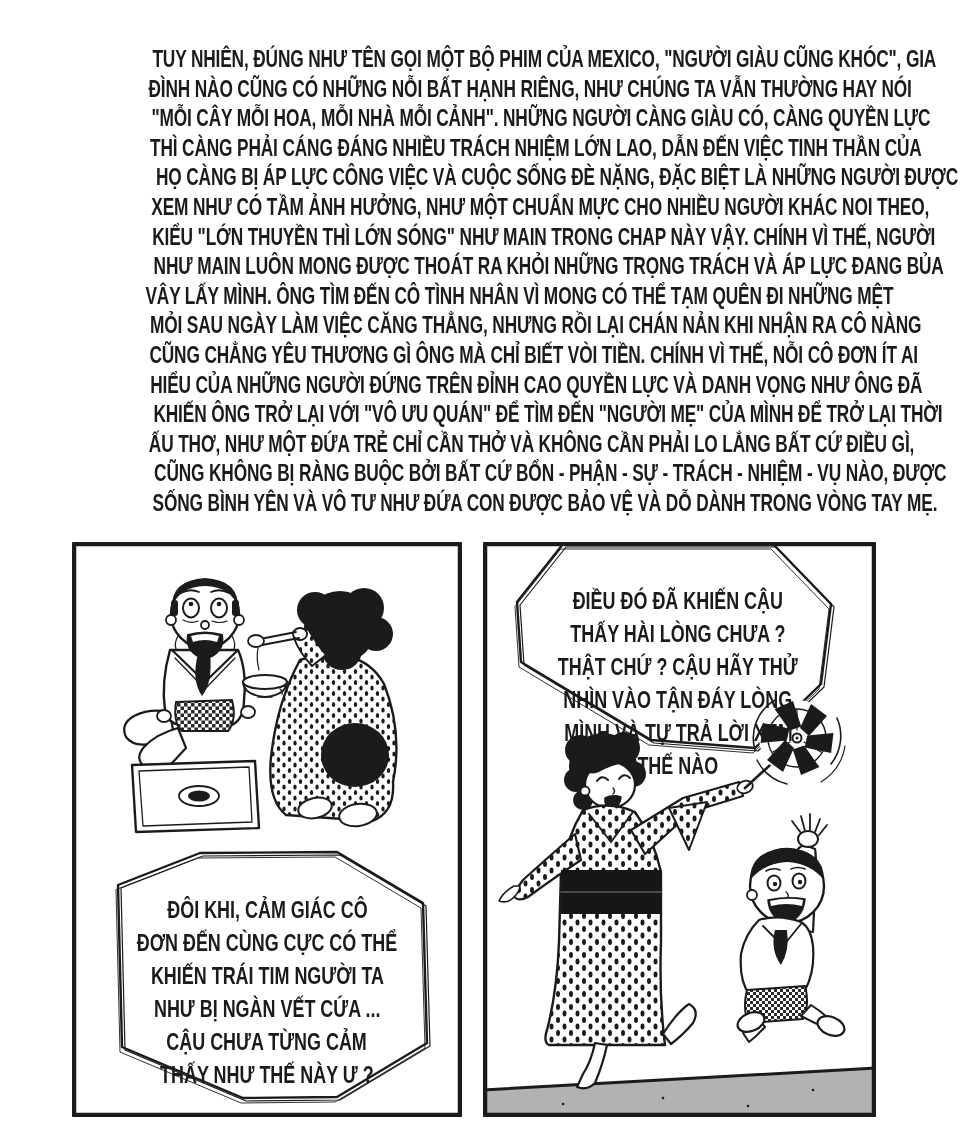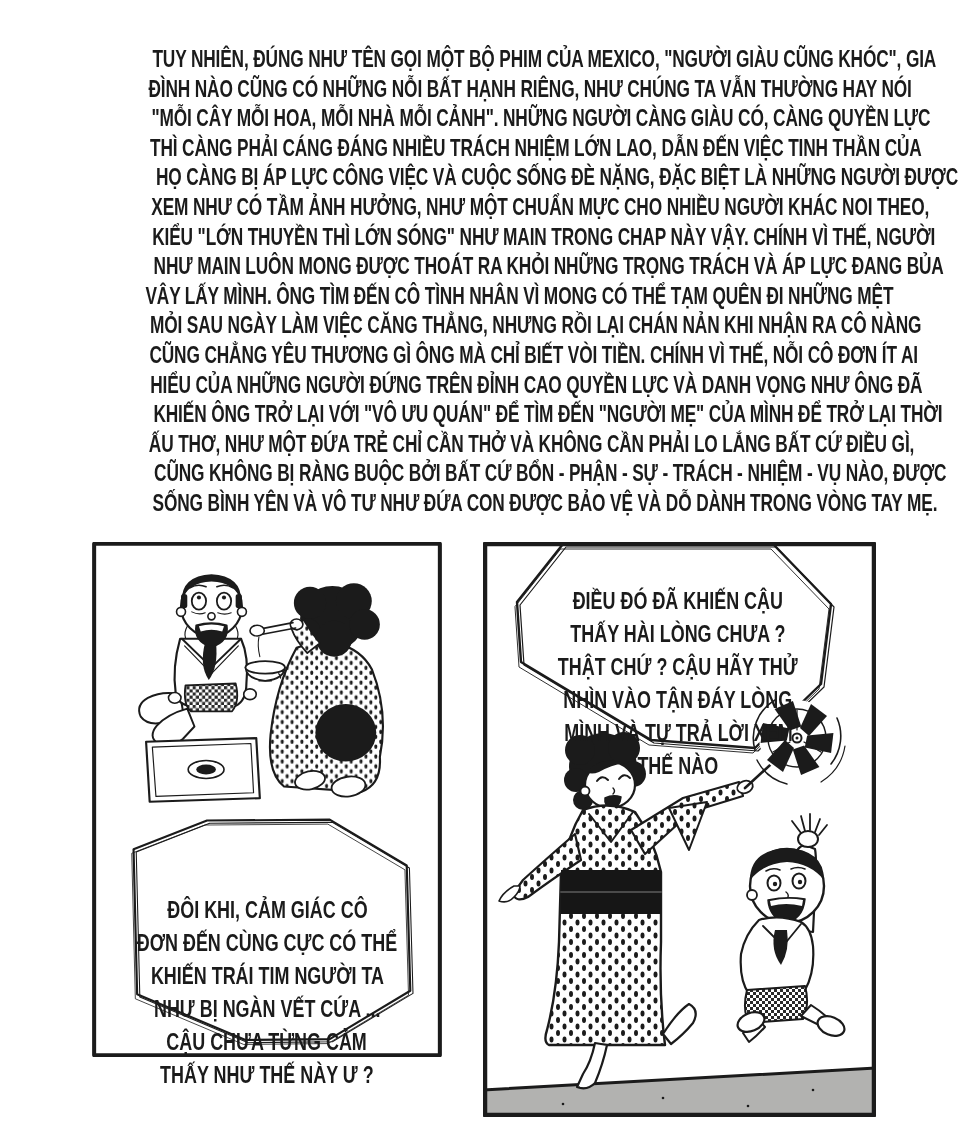--- a/index.html
+++ b/index.html
@@ -8,21 +8,21 @@
        font-family:"Liberation Sans","DejaVu Sans",sans-serif;}
   .page{position:absolute;left:0;top:0;width:960px;height:1123px;background:var(--paper);overflow:hidden;}
 
   
   .intro{position:absolute;top:44px;left:0;width:960px;display:flex;flex-direction:column;align-items:flex-start;}
   .intro-line{white-space:nowrap;font-weight:700;font-size:24px;line-height:29.6px;
               color:var(--ink);transform:scaleX(0.72);letter-spacing:-0.2px;}
 
   
   .panel{position:absolute;background:var(--paper);}
-  #panel-left{left:72px;top:542px;width:390px;height:515px;}
+  #panel-left{left:72px;top:542px;width:390px;height:575px;}
   #panel-right{left:483px;top:542px;width:393px;height:575px;}
   .panel svg{position:absolute;left:0;top:0;width:100%;height:100%;}
   svg *{stroke-linejoin:round;stroke-linecap:round;}
   .sk{stroke:var(--ink);}
   .fi{fill:var(--ink);}
   .fp{fill:var(--paper);}
   .ffl{fill:var(--floor);}
 
   
   .bubble-text{position:absolute;display:flex;flex-direction:column;align-items:center;}

